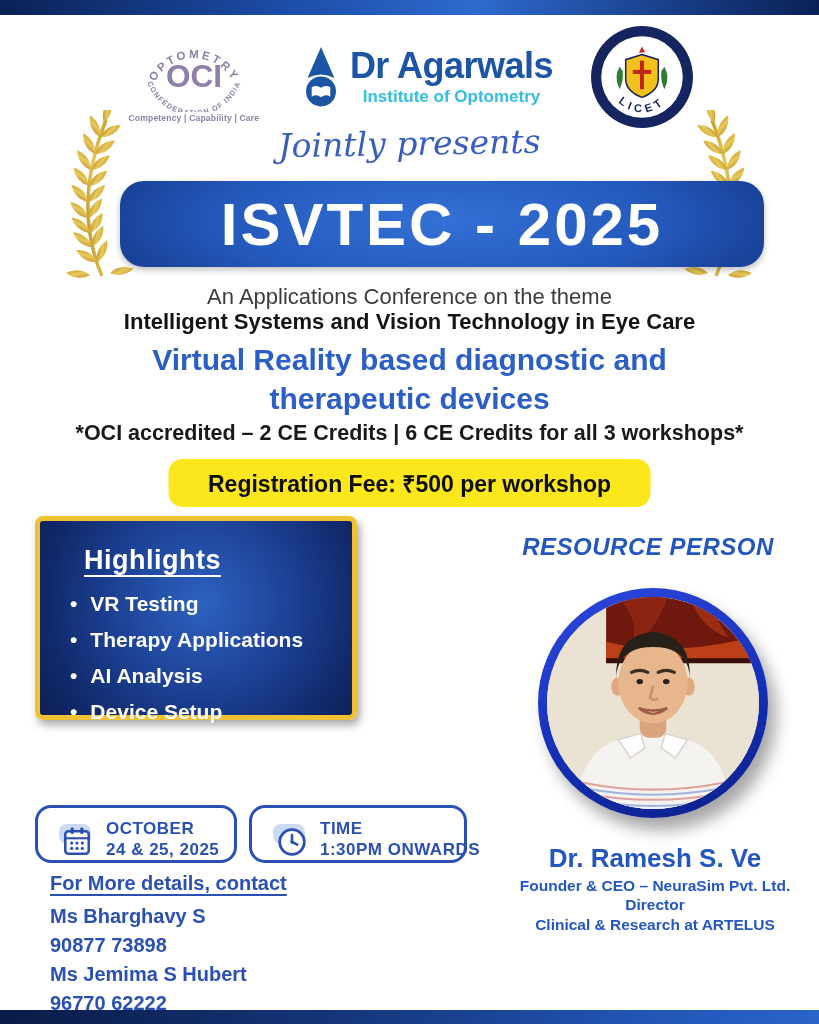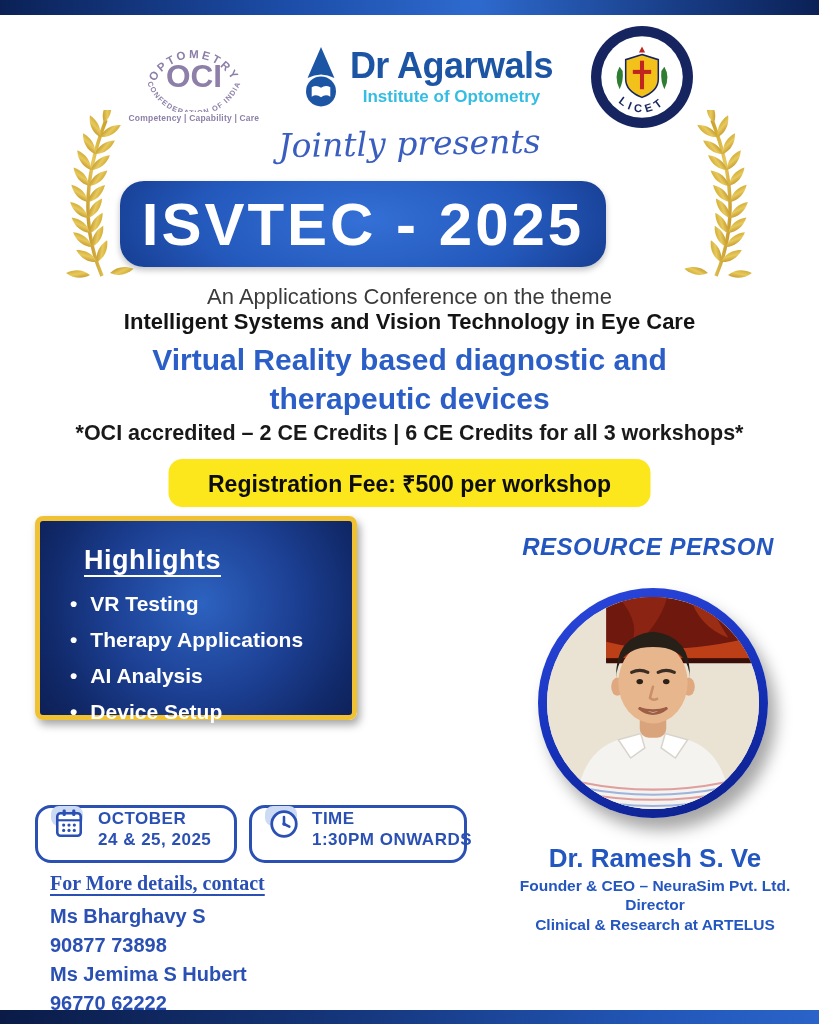--- a/index.html
+++ b/index.html
@@ -21,21 +21,21 @@
   .agarwals-sub { font-size:17px; font-weight:bold; color:#33bde2; margin-top:3px; }
 
   
   .presents { position:absolute; top:124px; left:0; width:100%; text-align:center;
     font-family:"DejaVu Serif", serif; font-style:italic; font-size:33px; color:#3a5ec0; transform:rotate(-1deg); }
 
   
   .laurel { position:absolute; top:110px; width:80px; height:170px; }
   .laurel.left { left:56px; }
   .laurel.right { left:682px; transform:scaleX(-1); }
-  .banner { position:absolute; left:120px; top:181px; width:486px; height:86px; border-radius:24px;
+  .banner { position:absolute; left:120px; top:181px; width:644px; height:86px; border-radius:24px;
     background:radial-gradient(ellipse 75% 170% at 50% 45%, #3470d6 0%, #2459bc 45%, #153a8c 78%, #0d2768 100%);
     display:flex; align-items:center; justify-content:center; box-shadow:0 3px 6px rgba(0,0,0,.25); }
   .banner-title { color:#fff; font-size:60px; font-weight:800; letter-spacing:3px; }
 
   
   .theme1 { position:absolute; top:284px; width:100%; text-align:center; font-size:22px; color:#3b3b3b; }
   .theme2 { position:absolute; top:309px; width:100%; text-align:center; font-size:22px; font-weight:bold; color:#141414; }
   .focus  { position:absolute; top:340px; left:50%; transform:translateX(-50%); width:640px; text-align:center;
     font-size:30px; font-weight:800; color:#2b5fc7; line-height:1.3; }
   .credits{ position:absolute; top:421px; width:100%; text-align:center; font-size:21.5px; font-weight:bold; color:#191919; }
@@ -60,32 +60,32 @@
     background:linear-gradient(160deg,#2d49e0 0%,#1530b8 55%,#0c1f86 100%); padding:9px;
     box-shadow:8px 12px 16px rgba(0,0,0,.35); }
   .photo { width:212px; height:212px; border-radius:50%; overflow:hidden; background:#eae3d3; }
   .person-name { position:absolute; left:490px; top:843px; width:330px; text-align:center;
     font-size:26px; font-weight:800; color:#2456c0; }
   .person-roles { position:absolute; left:480px; top:876px; width:350px; text-align:center;
     font-size:15.5px; font-weight:bold; color:#2456c0; line-height:1.25; }
 
   
   .badge { position:absolute; top:805px; height:58px; background:#fff; border:3px solid #2a50b4;
-    border-radius:16px; display:flex; align-items:flex-start; padding-left:16px; gap:10px; }
+    border-radius:16px; display:flex; align-items:flex-end; padding-left:24px; gap:10px; }
   .badge.date { left:35px;  width:202px; }
   .badge.time { left:249px; width:218px; }
   .badge-icon { position:relative; width:34px; height:34px; flex:0 0 auto; }
   .icon-backdrop { position:absolute; top:-2px; left:-3px; width:32px; height:20px; background:#ccdaf3; border-radius:8px; }
   .badge-icon svg { position:relative; }
   .badge-text { display:flex; flex-direction:column; justify-content:center; }
   .badge-line { font-size:17px; font-weight:800; color:#2a50b4; letter-spacing:.5px; line-height:1.25; white-space:nowrap; }
 
   
   .contact { position:absolute; left:50px; top:872px; color:#2a50b4; }
-  .contact-heading { font-size:20px; font-weight:800; text-decoration:underline; text-underline-offset:4px; margin-bottom:7px;font-family:Liberation Serif, serif; }
+  .contact-heading { font-size:20px; font-weight:800; text-decoration:underline; text-underline-offset:4px; margin-bottom:7px; }
   .contact-line { font-size:20px; font-weight:800; line-height:29px; }
 </style>
 </head>
 <body>
 
 <div class="poster">
 
   <div class="top-bar"></div>
 
   <div class="logo-row">

